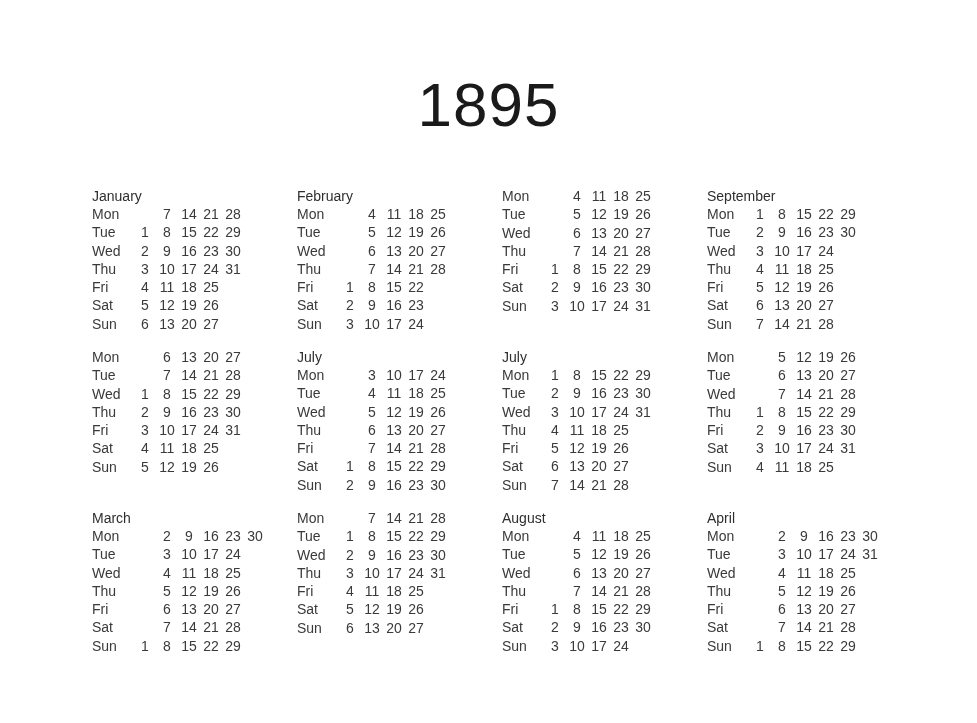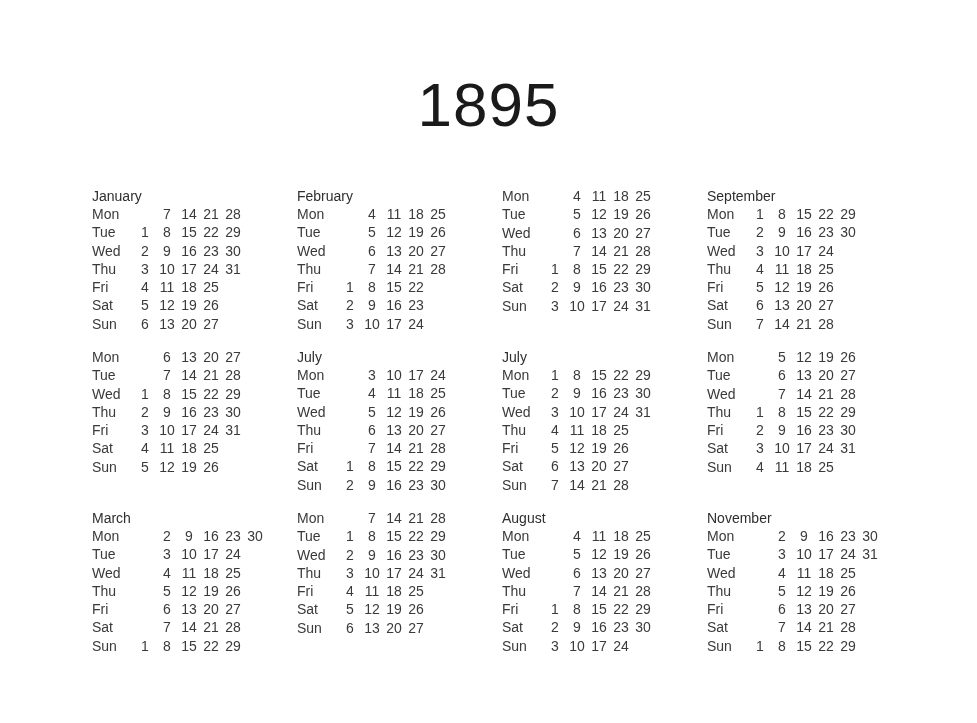--- a/index.html
+++ b/index.html
@@ -825,21 +825,21 @@
               <td class="num">10</td>
               <td class="num">17</td>
               <td class="num">24</td>
               <td class="num"></td>
               <td class="num"></td>
             </tr>
           </tbody>
     </table>
   </div>
       <div class="month">
-    <div class="month-name">November</div>
+    <div class="month-name">April</div>
     <table class="month-table">
       <tbody>
             <tr>
               <td class="day-label">Mon</td>
               <td class="num"></td>
               <td class="num">2</td>
               <td class="num">9</td>
               <td class="num">16</td>
               <td class="num">23</td>
               <td class="num">30</td>

